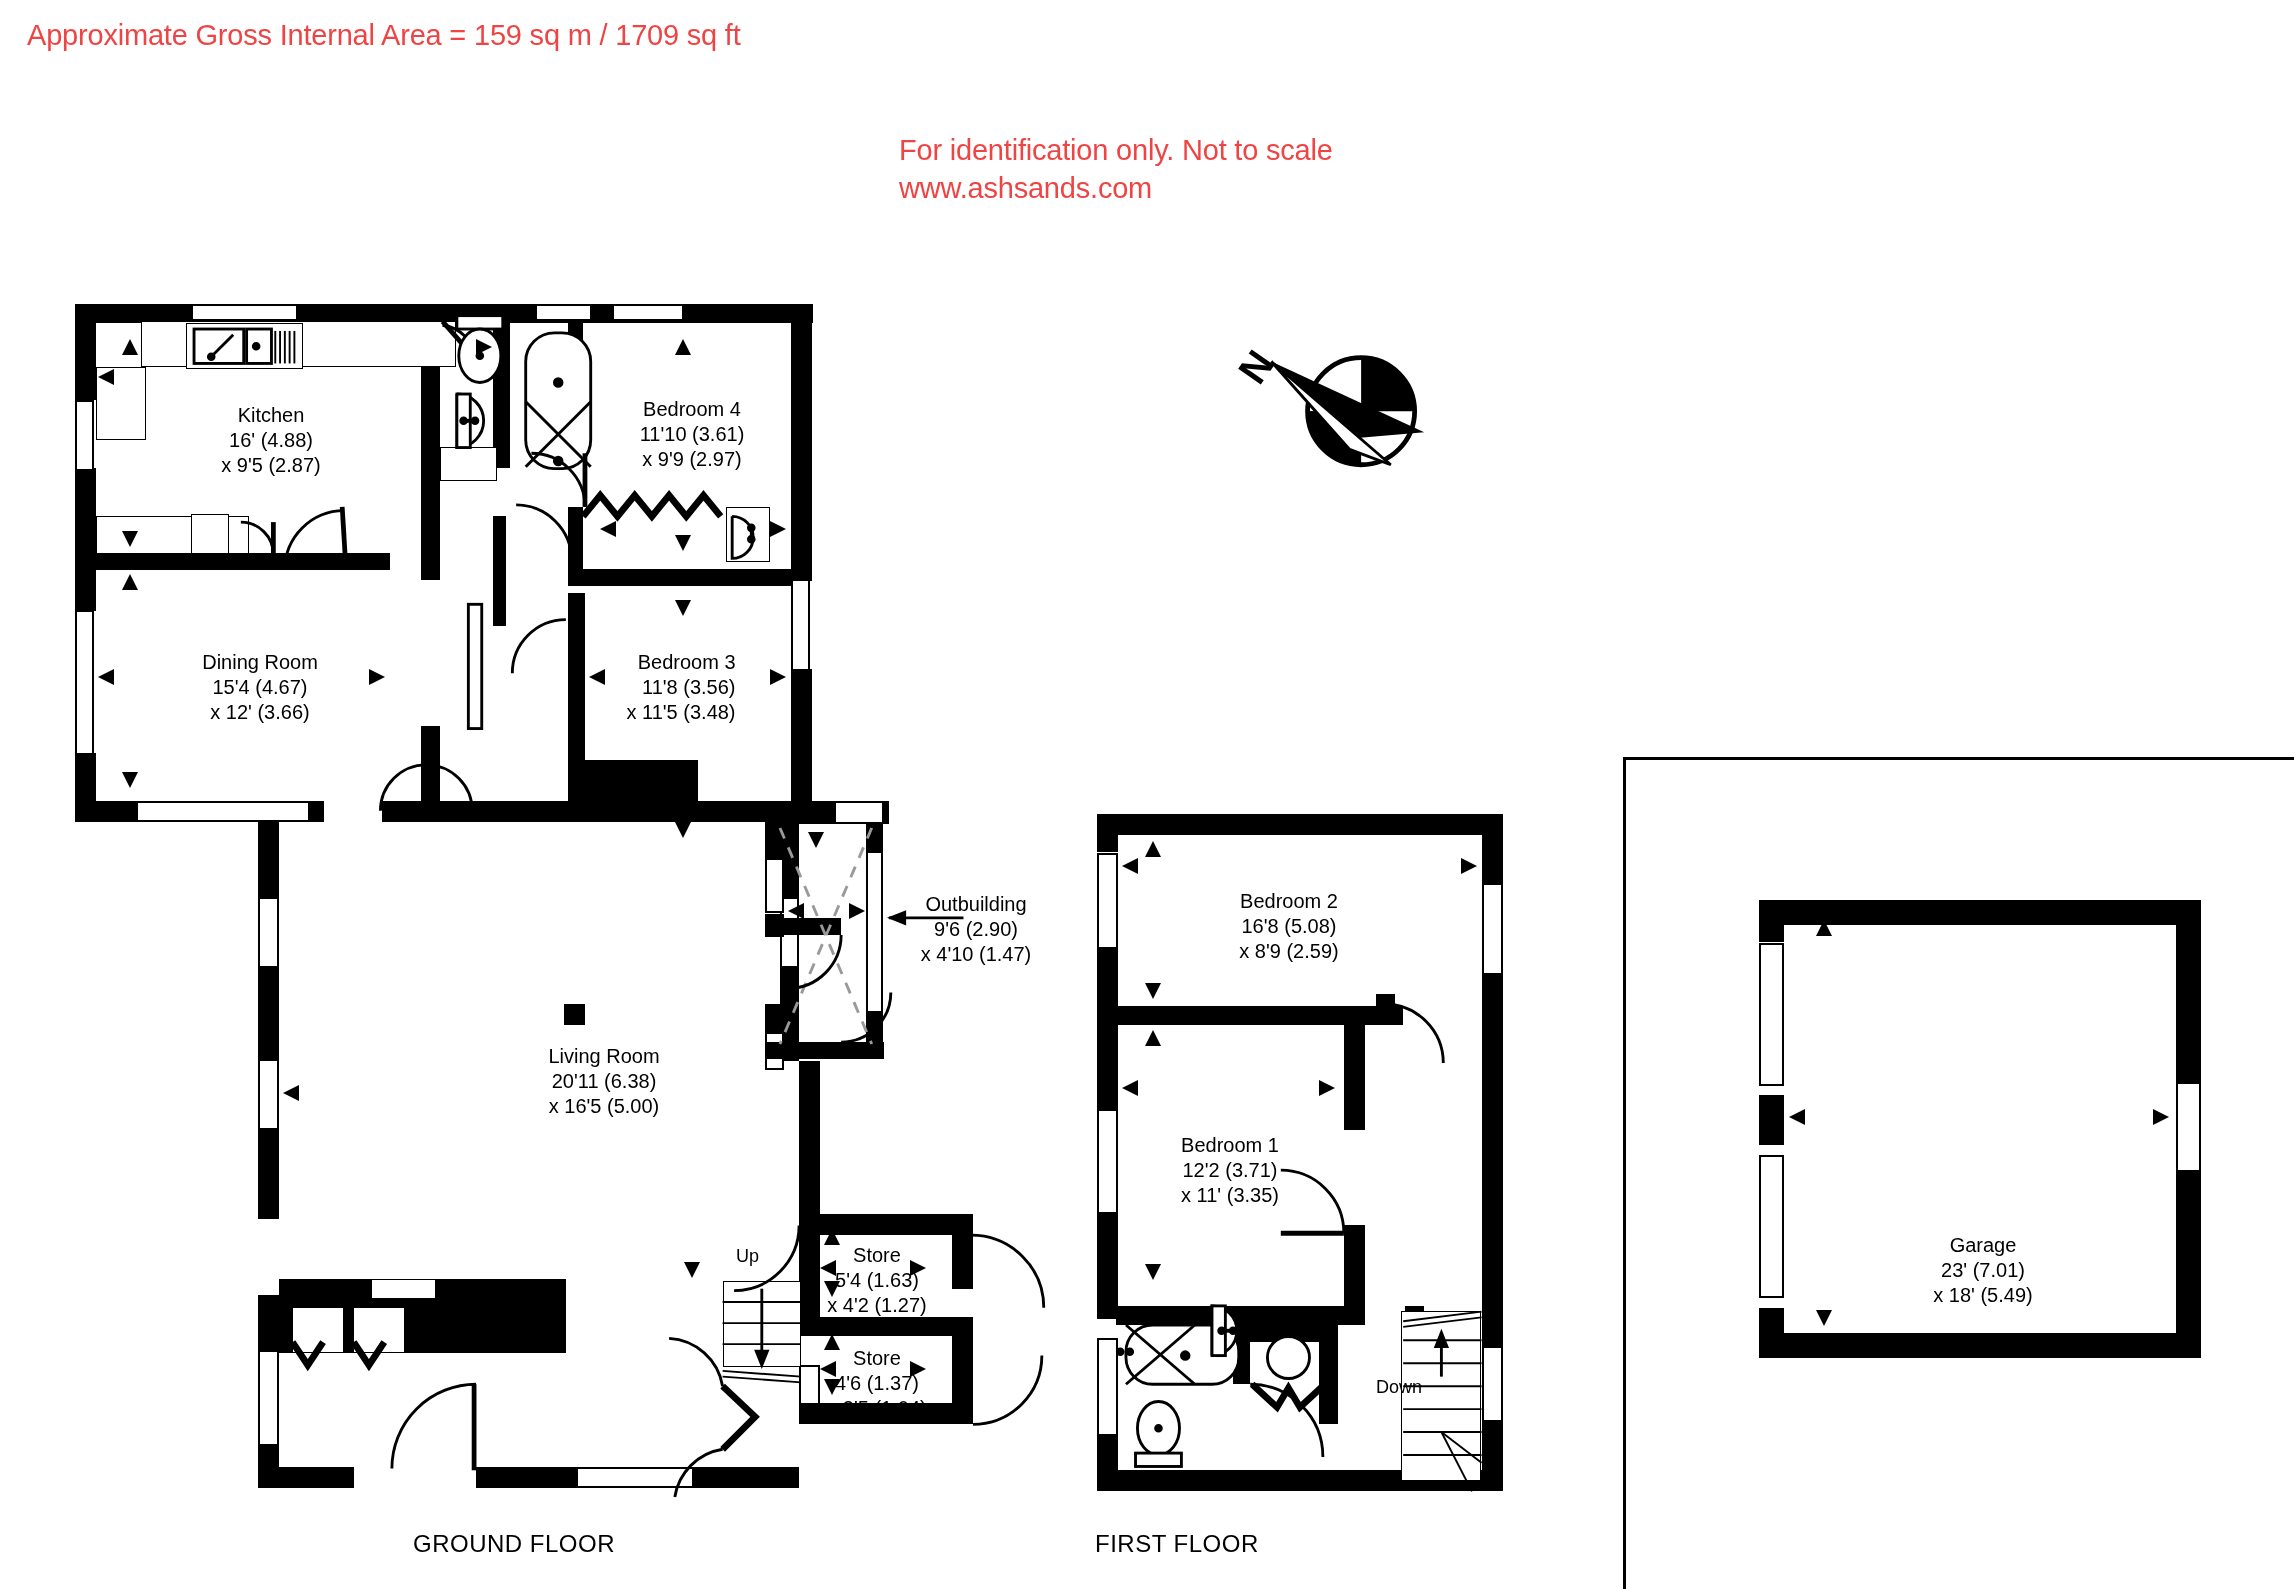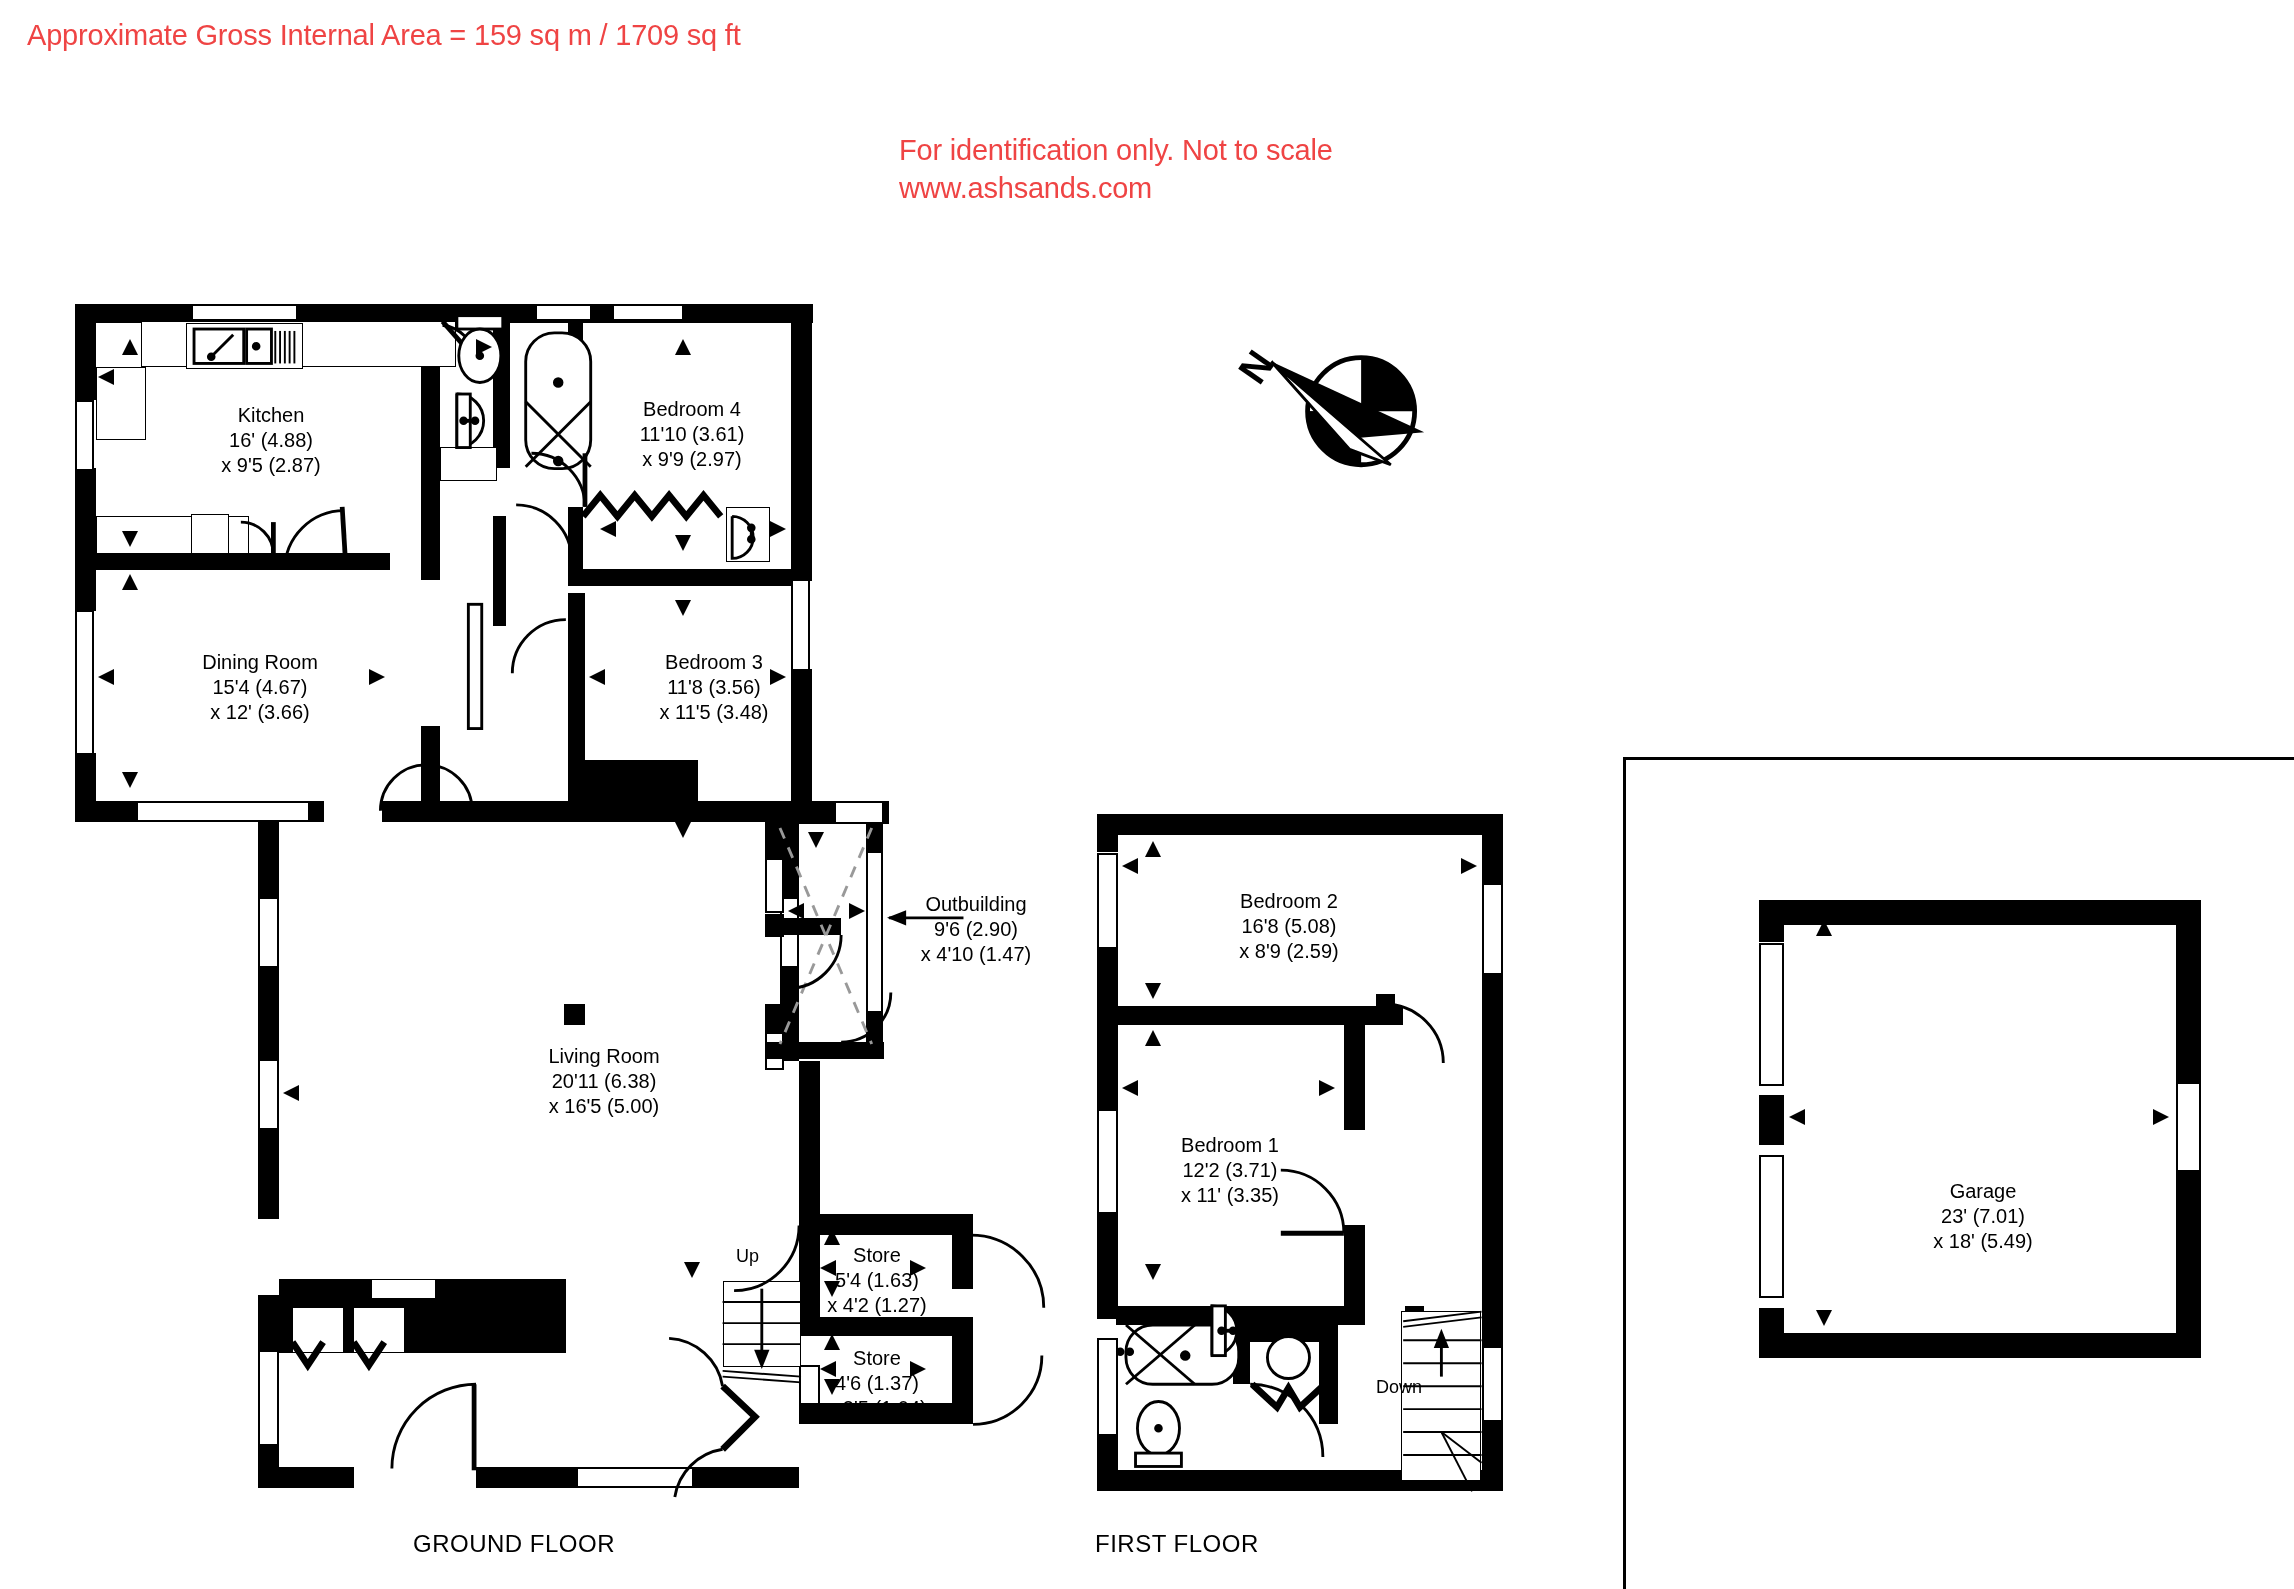--- a/index.html
+++ b/index.html
@@ -446,21 +446,21 @@
     <span class="d1">15'4 (4.67)</span>
     <span class="d2">x 12' (3.66)</span>
   </div>
 
   <div class="room-label" style="left:692px; top:397px;">
     <span class="nm">Bedroom 4</span>
     <span class="d1">11'10 (3.61)</span>
     <span class="d2">x 9'9 (2.97)</span>
   </div>
 
-  <div class="room-label" style="left:714px; top:650px;">
+  <div class="room-label" style="left:681px; top:650px;text-align:right;">
     <span class="nm">Bedroom 3</span>
     <span class="d1">11'8 (3.56)</span>
     <span class="d2">x 11'5 (3.48)</span>
   </div>
 
   <div class="room-label" style="left:976px; top:892px;">
     <span class="nm">Outbuilding</span>
     <span class="d1">9'6 (2.90)</span>
     <span class="d2">x 4'10 (1.47)</span>
   </div>
@@ -488,21 +488,21 @@
     <span class="d1">16'8 (5.08)</span>
     <span class="d2">x 8'9 (2.59)</span>
   </div>
 
   <div class="room-label" style="left:1230px; top:1133px;">
     <span class="nm">Bedroom 1</span>
     <span class="d1">12'2 (3.71)</span>
     <span class="d2">x 11' (3.35)</span>
   </div>
 
-  <div class="room-label" style="left:1983px; top:1179px;">
+  <div class="room-label" style="left:1983px; top:1233px;">
     <span class="nm">Garage</span>
     <span class="d1">23' (7.01)</span>
     <span class="d2">x 18' (5.49)</span>
   </div>
 
   <div class="floor-label" id="cap-ground">GROUND FLOOR</div>
   <div class="floor-label" id="cap-first">FIRST FLOOR</div>
 
 </div>
 

